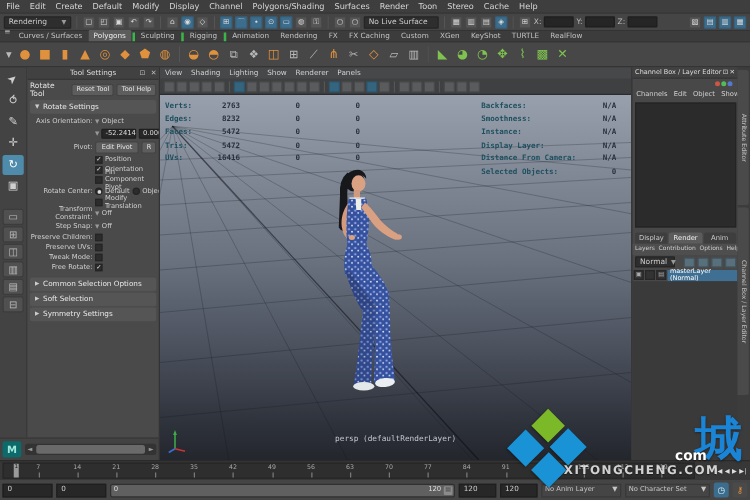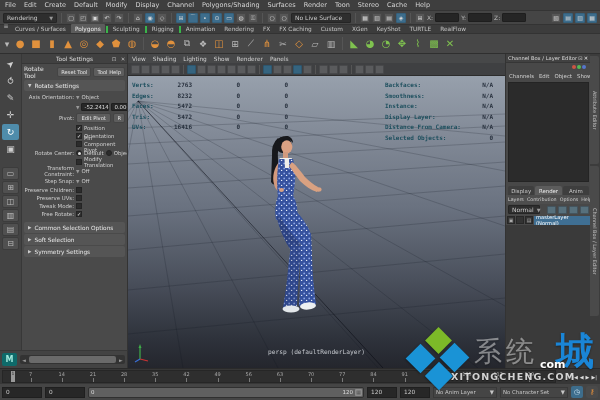--- a/index.html
+++ b/index.html
@@ -681,19 +681,18 @@
     </div>
     <div class="rs-ic b">◷</div>
     <div class="rs-ic o">⚷</div>
   </div>
 
   <div id="watermark">
     <div class="dia" style="left:429px;top:331px;width:19px;height:19px;background:#7cb928;"></div>
     <div class="dia" style="left:410px;top:348px;width:21px;height:21px;background:#1a93d6;"></div>
     <div class="dia" style="left:444px;top:347px;width:21px;height:21px;background:#1a93d6;"></div>
     <div class="dia" style="left:429px;top:366px;width:20px;height:20px;background:#1a93d6;"></div>
-    <div class="wm-cn">系统</div>
     <div class="wm-cn2">城</div>
     <div class="wm-com">com</div>
     <div class="wm-site">XITONGCHENG.COM</div>
   </div>
 
 </div>
 
 </body></html>

